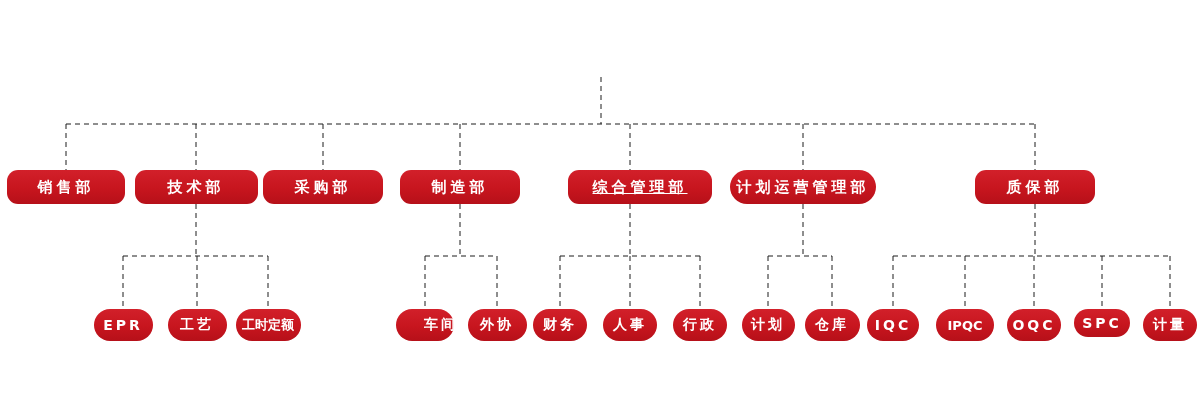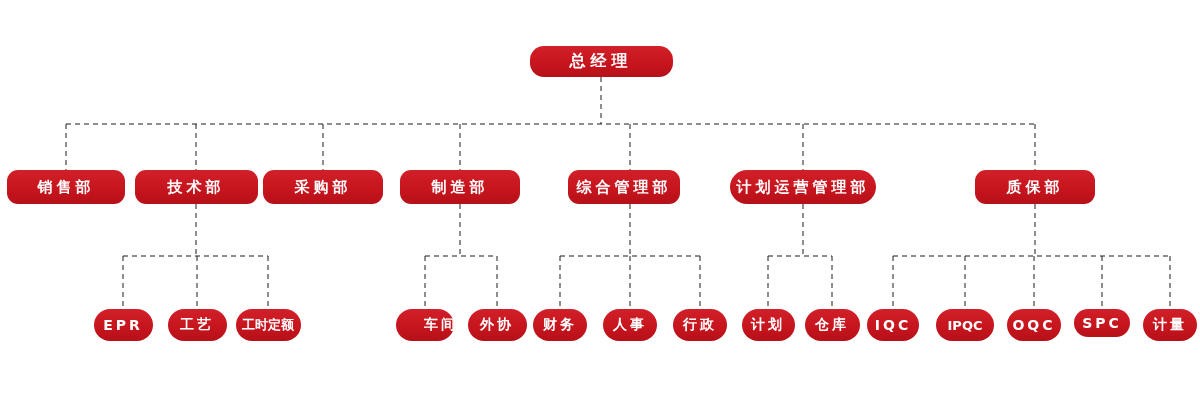--- a/index.html
+++ b/index.html
@@ -93,23 +93,20 @@
       <line x1="832" y1="256" x2="832" y2="309"></line>
       <line x1="1035" y1="124" x2="1035" y2="170"></line>
       <line x1="1035" y1="204" x2="1035" y2="256"></line>
       <line x1="893" y1="256" x2="1170" y2="256"></line>
       <line x1="893" y1="256" x2="893" y2="309"></line>
       <line x1="965" y1="256" x2="965" y2="309"></line>
       <line x1="1034" y1="256" x2="1034" y2="309"></line>
       <line x1="1102" y1="256" x2="1102" y2="309"></line>
       <line x1="1170" y1="256" x2="1170" y2="309"></line>
     </svg>
-<div class="node lvl1" style="left: 529.5px; top: 46px; width: 143px; height: 31px;">
-      <span>总经理</span>
-    </div>
     <div class="node lvl2" style="left: 7px; top: 170px; width: 118px; height: 34px;">
       <span>销售部</span>
     </div>
     <div class="node lvl2" style="left: 134.5px; top: 170px; width: 123px; height: 34px;">
       <span>技术部</span>
     </div>
     <div class="node lvl3" style="left: 93.5px; top: 309px; width: 59px; height: 32px;">
       <span>EPR</span>
     </div>
     <div class="node lvl3" style="left: 167.5px; top: 309px; width: 59px; height: 32px;">
@@ -123,21 +120,21 @@
     </div>
     <div class="node lvl2" style="left: 400px; top: 170px; width: 120px; height: 34px;">
       <span>制造部</span>
     </div>
     <div class="node lvl3" style="left: 396px; top: 309px; width: 58px; height: 32px; padding-left: 32px;">
       <span>车间</span>
     </div>
     <div class="node lvl3" style="left: 467.5px; top: 309px; width: 59px; height: 32px;">
       <span>外协</span>
     </div>
-    <div class="node lvl2" style="left: 568px; top: 170px; width: 112px; height: 34px;">
+    <div class="node lvl2" style="left: 568px; top: 170px; width: 144px; height: 34px; text-decoration: underline;">
       <span>综合管理部</span>
     </div>
     <div class="node lvl3" style="left: 533px; top: 309px; width: 54px; height: 32px;">
       <span>财务</span>
     </div>
     <div class="node lvl3" style="left: 603px; top: 309px; width: 54px; height: 32px;">
       <span>人事</span>
     </div>
     <div class="node lvl3" style="left: 673px; top: 309px; width: 54px; height: 32px;">
       <span>行政</span>

